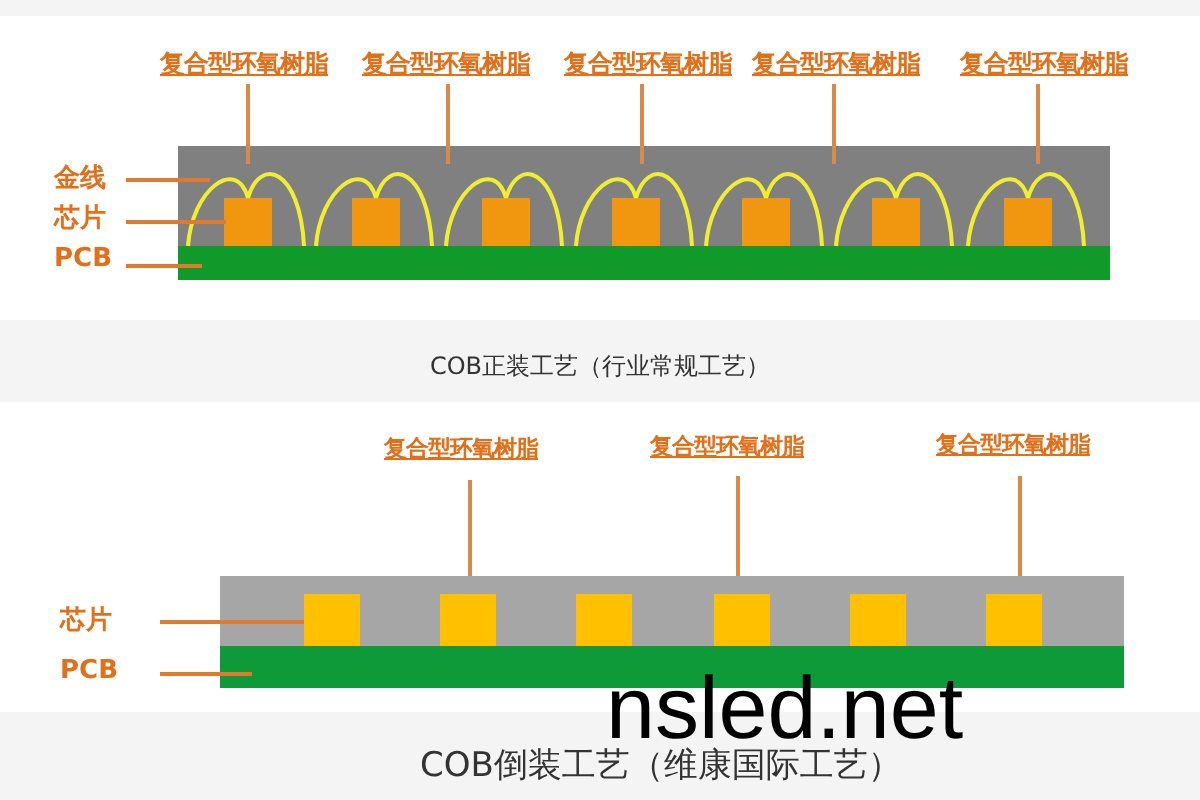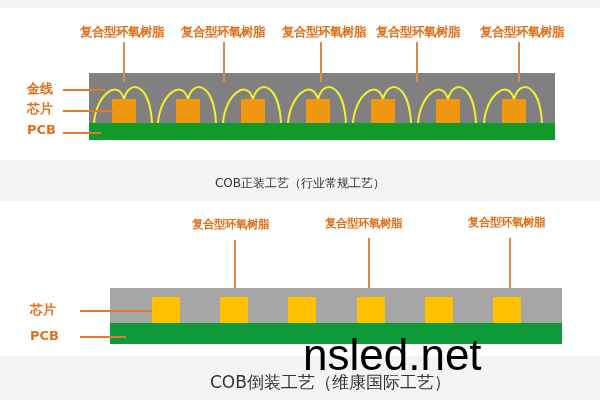--- a/index.html
+++ b/index.html
@@ -1,19 +1,19 @@
 <!DOCTYPE html>
 <html><head>
 <meta charset="utf-8">
 <style>
   html,body{margin:0;padding:0;}
   body{width:600px;height:400px;position:relative;overflow:hidden;background:#ffffff;font-family:"DejaVu Sans",sans-serif;}
   .abs{position:absolute;}
   .band{position:absolute;left:0;width:600px;background:#f4f4f4;}
-  .label{position:absolute;color:#e0701a;font-size:12.5px;font-weight:bold;white-space:nowrap;letter-spacing:-0.5px;}
+  .label{position:absolute;color:#e0701a;font-size:12.5px;font-weight:bold;white-space:nowrap;letter-spacing:-0.5px;text-decoration:underline;}
   .side{position:absolute;color:#e0701a;font-size:13px;font-weight:bold;white-space:nowrap;text-align:right;}
   .vline{position:absolute;width:1.5px;background:#d98a4a;}
   .hline{position:absolute;height:1.5px;background:#e07a30;}
   .caption{position:absolute;left:0;width:600px;text-align:center;color:#333;font-size:12px;}
   .watermark{position:absolute;color:#000;font-family:"Liberation Sans",sans-serif;font-size:44px;line-height:44px;}
 </style>
 </head>
 <body>
 
 <div class="band" style="top:0;height:8px;"></div>

